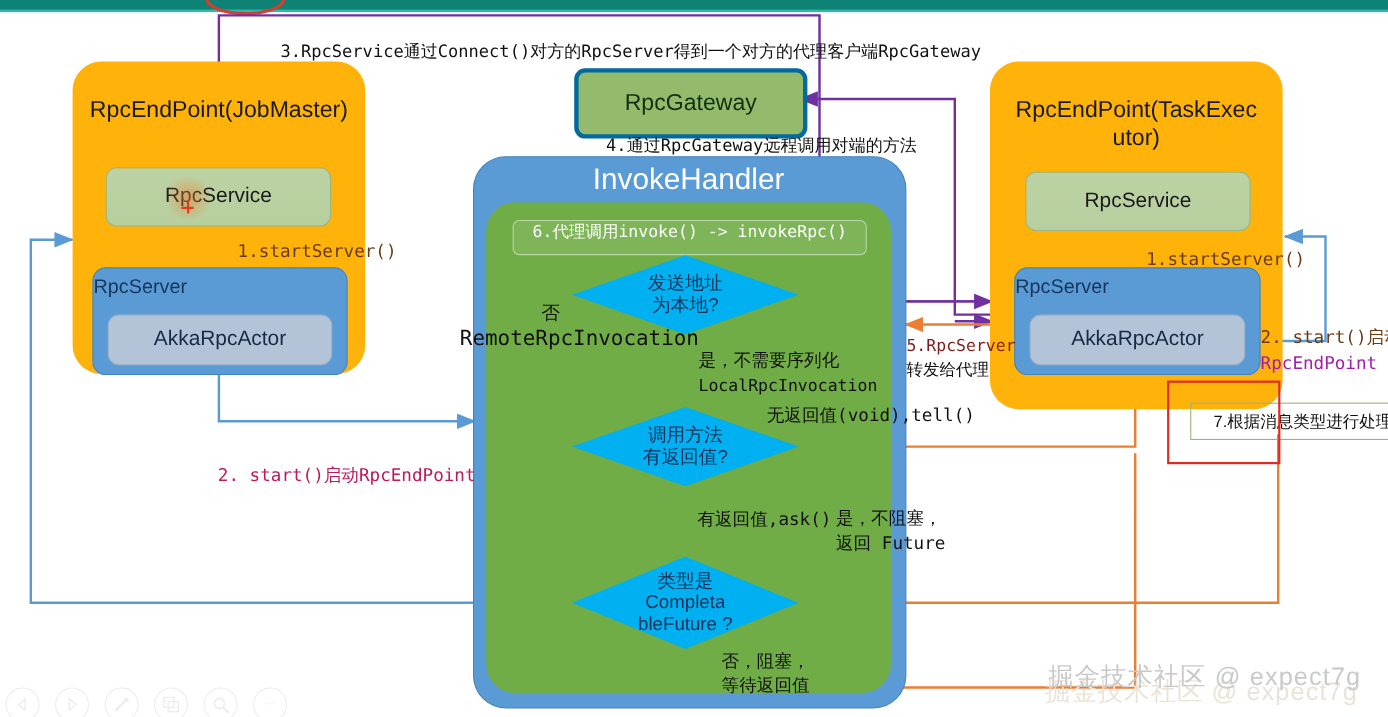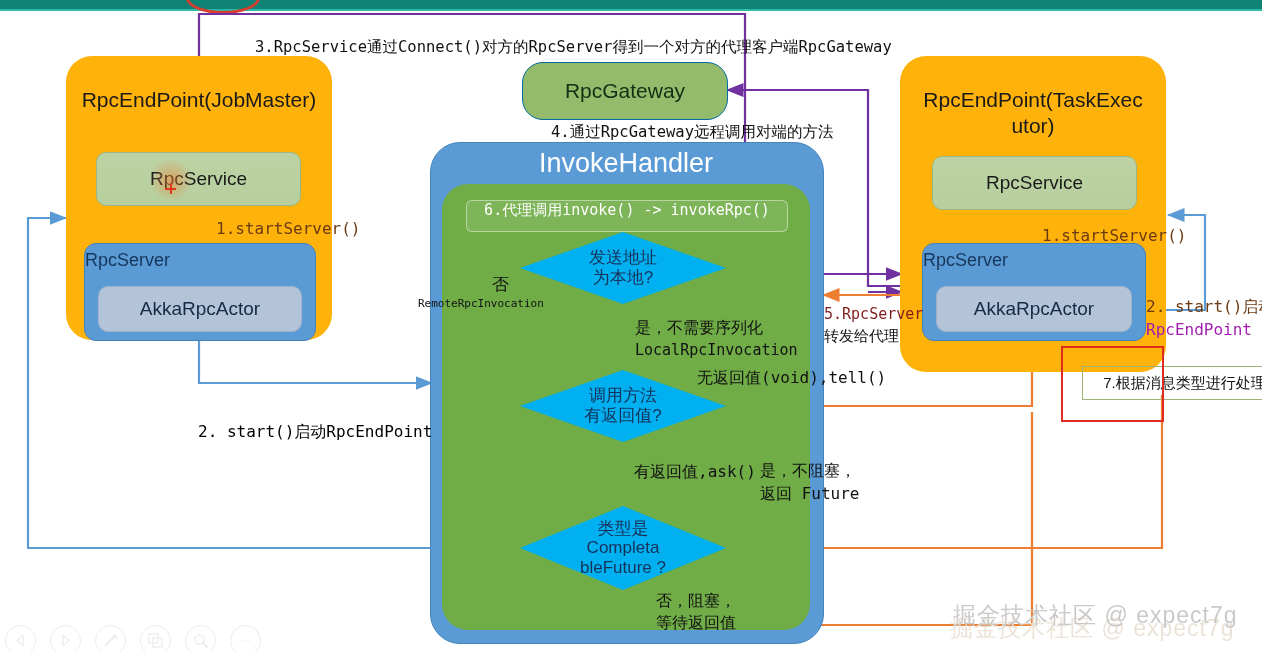--- a/index.html
+++ b/index.html
@@ -33,22 +33,22 @@
     background: transparent;
   }
 
   
   .orange-box {
     background: #ffb20a;
     border-radius: 26px;
   }
   .gw-box {
     background: #93bb6b;
-    border: 1px solid #0369a1;
-    border-radius: 21px;
+    border: 4px solid #0369a1;
+    border-radius: 10px;
     display: flex; align-items: center; justify-content: center;
   }
   .svc-box {
     background: linear-gradient(180deg,#bcd2a4 0%, #b7cf9e 100%);
     border: 1px solid #9ab884;
     border-radius: 10px;
     display: flex; align-items: center; justify-content: center;
   }
   .srv-box {
     background: #5b9bd5;
@@ -273,21 +273,21 @@
     <svg width="206" height="72" viewBox="0 0 206 72">
       <polygon points="103,0 206,36 103,72 0,36" fill="#00b0f0"></polygon>
     </svg>
     <div class="diamond-label">
       <span>发送地址</span>
       <span>为本地?</span>
     </div>
   </div>
 
   <div class="abs sans lbl" style="left:492px; top:273px; font-size:17px;">否</div>
-  <div class="abs mono lbl" style="left:418px; top:297px; font-size:11px;">RemoteRpcInvocation</div>
+  <div class="abs mono lbl" style="left:418px; top:297px; font-size:19px;">RemoteRpcInvocation</div>
 
   <div class="abs sans lbl" style="left:635px; top:318px; font-size:16px;">是，不需要序列化</div>
   <div class="abs mono lbl" style="left:635px; top:341px; font-size:15px;">LocalRpcInvocation</div>
 
   <div class="abs diamond-wrap" style="left:520px; top:370px; width:206px; height:72px;">
     <svg width="206" height="72" viewBox="0 0 206 72">
       <polygon points="103,0 206,36 103,72 0,36" fill="#00b0f0"></polygon>
     </svg>
     <div class="diamond-label">
       <span>调用方法</span>
@@ -308,21 +308,21 @@
     <div class="diamond-label">
       <span>类型是</span>
       <span>Completa</span>
       <span>bleFuture ?</span>
     </div>
   </div>
 
   <div class="abs sans lbl" style="left:656px; top:591px; font-size:16px;">否，阻塞，</div>
   <div class="abs sans lbl" style="left:656px; top:613px; font-size:16px;">等待返回值</div>
 
-  <div class="abs mono lbl" style="left:198px; top:422px; font-size:16px; color:#000000;">2. start()启动RpcEndPoint</div>
+  <div class="abs mono lbl" style="left:198px; top:422px; font-size:16px; color:#be185d;">2. start()启动RpcEndPoint</div>
 
   <div class="abs mono lbl" style="left:824px; top:305px; font-size:15px; color:#7f1d1d;">5.RpcServer</div>
   <div class="abs sans lbl" style="left:824px; top:327px; font-size:15px; color:#111;">转发给代理</div>
 
   <div class="abs" id="step7-box" style="left:1034px; top:366px; width:203px; height:32px;margin-left:48px;">
     <span class="sans lbl" style="font-size:15px;">7.根据消息类型进行处理</span>
   </div>
   <div class="abs" id="red-rect" style="left:1061px; top:346px; width:99px; height:72px;"></div>
 
   <div class="abs lbl" id="watermark2" style="left:950px; top:613px;">掘金技术社区 @ expect7g</div>

